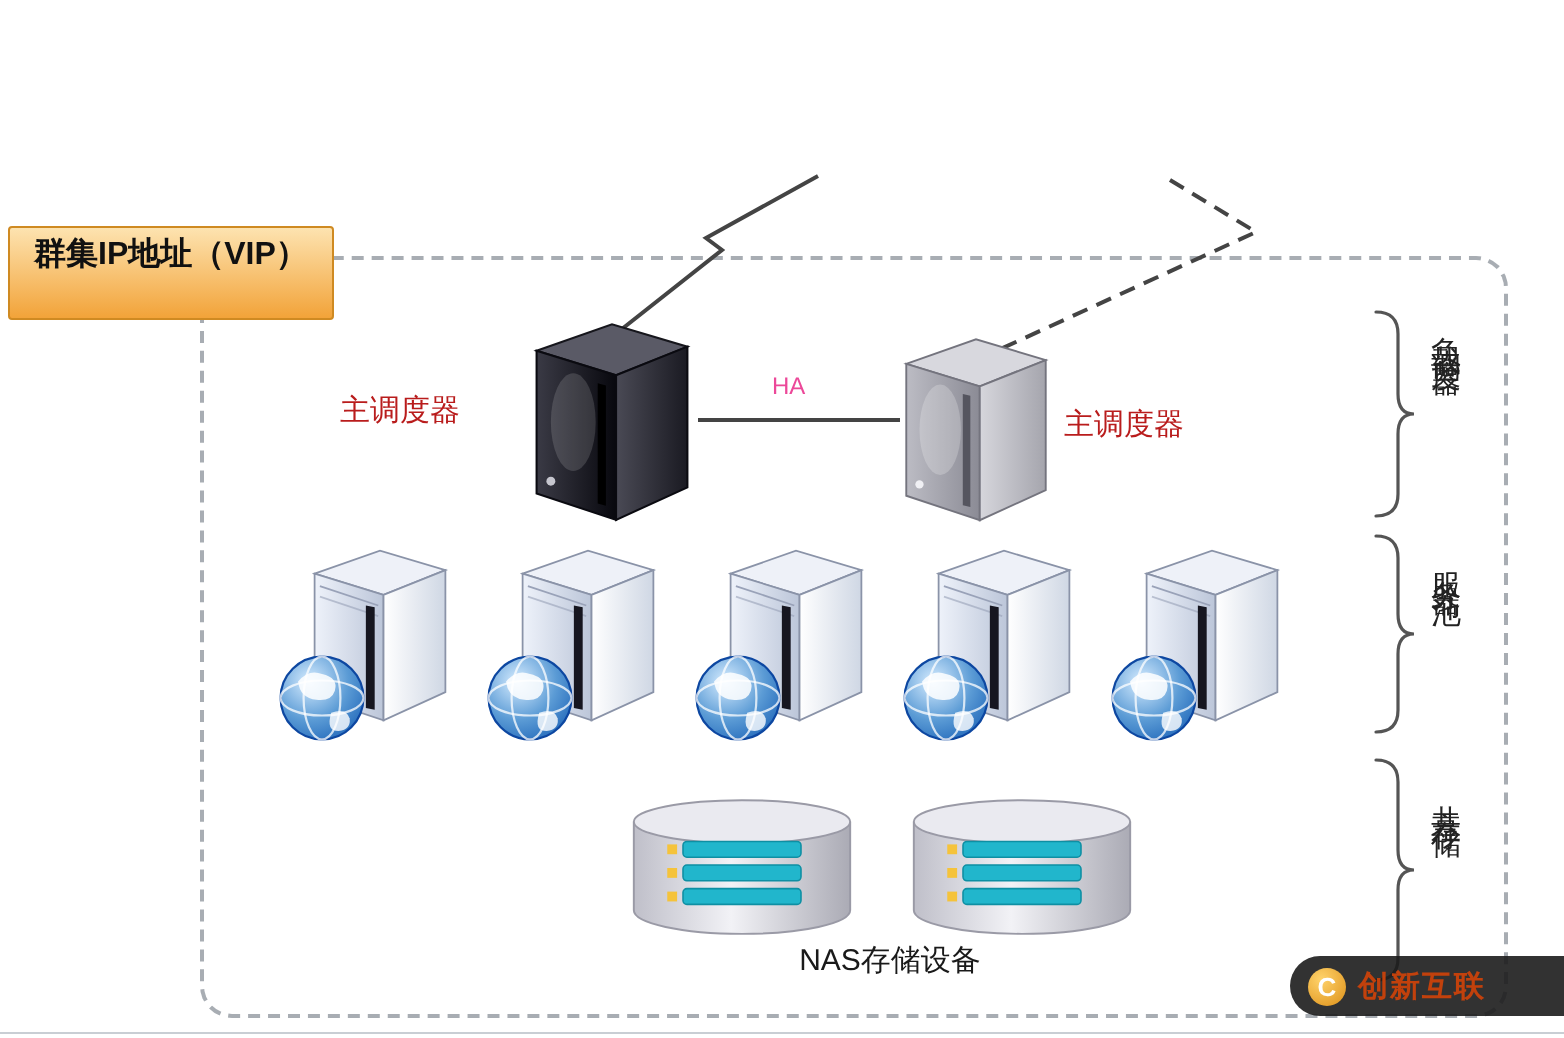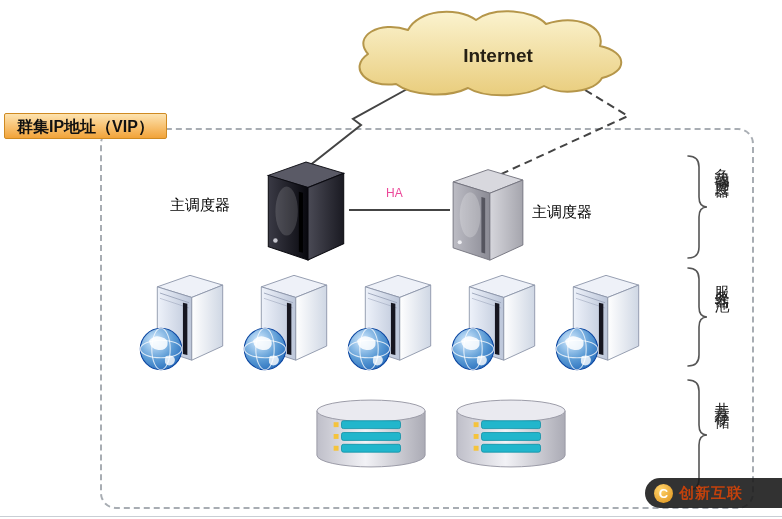--- a/index.html
+++ b/index.html
@@ -1,26 +1,26 @@
 <!DOCTYPE html>
 <html><head>
 <meta charset="utf-8">
 <style>
   html,body{margin:0;padding:0;background:#fff;}
   #canvas{
     position:relative;width:782px;height:519px;background:#ffffff;
     font-family:"Liberation Sans","DejaVu Sans",sans-serif;overflow:hidden;
   }
-  .lbl{position:absolute;font-size:15px;color:#000000;white-space:nowrap;}
+  .lbl{position:absolute;font-size:15px;color:#b91c1c;white-space:nowrap;}
   .dashed-box{
     position:absolute;left:100px;top:128px;width:650px;height:377px;
     border:2px dashed #a8adb3;border-radius:16px;
   }
   .vip-label{
-    position:absolute;left:4px;top:113px;padding:3px 12px 0;
+    position:absolute;left:4px;top:113px;padding:3px 12px 21px;
     background:linear-gradient(#fde3b0,#f2a339);
     border:1px solid #cf8a22;border-radius:2px;
     font-size:16px;font-weight:bold;color:#111;white-space:nowrap;
   }
   .cloud{position:absolute;left:338px;top:4px;width:320px;height:100px;}
   .cloud svg{width:100%;height:100%;display:block;}
   .cloud text{font-family:"Liberation Sans","DejaVu Sans",sans-serif;font-weight:bold;font-size:19px;fill:#262014;}
   .overlay{position:absolute;left:0;top:0;width:782px;height:519px;pointer-events:none;}
   .tower-wrap{position:absolute;}
   .tower-wrap svg{width:100%;height:100%;display:block;}
@@ -146,28 +146,20 @@
   </svg>
 
   <div class="dashed-box"></div>
 
   <svg class="overlay">
     <polyline points="409,88 353,119 361,125 304,170" fill="none" stroke="#444444" stroke-width="2"></polyline>
     <polyline points="585,90 628,116 497,176" fill="none" stroke="#444444" stroke-width="2" stroke-dasharray="8,5"></polyline>
     <line x1="349" y1="210" x2="450" y2="210" stroke="#444444" stroke-width="2"></line>
   </svg>
 
-  <div class="cloud">
-    <svg viewBox="0 0 320 100">
-      <path d="M58,80 C28,84 10,64 30,50 C14,32 42,16 70,26 C80,6 118,2 138,16
-           C156,2 196,6 208,20 C238,10 268,22 262,42 C290,48 290,68 264,74
-           C256,88 224,92 206,82 C186,94 146,94 130,84 C110,94 74,92 58,80 Z" fill="url(#gCloud)" stroke="#b5964a" stroke-width="2" stroke-linejoin="round"></path>
-      <text x="160" y="58" text-anchor="middle">Internet</text>
-    </svg>
-  </div>
 
   <div class="vip-label">群集IP地址（VIP）</div>
 
   <div class="tower-wrap" style="left:262px;top:156px;width:88px;height:106px">
     <svg viewBox="0 0 86 104">
         <use href="#sym-tower-black"></use>
       </svg>
   </div>
   <div class="lbl" style="left:170px;top:196px">主调度器</div>
 
@@ -224,20 +216,21 @@
   <div class="nas" style="left:312px;top:397px">
     <svg viewBox="0 0 120 75">
         <use href="#sym-cylinder"></use>
       </svg>
   </div>
   <div class="nas" style="left:452px;top:397px">
     <svg viewBox="0 0 120 75">
         <use href="#sym-cylinder"></use>
       </svg>
   </div>
+  <div class="nas-label">NAS存储设备</div>
 
   <svg class="bracket" style="top:154px;height:106px" viewBox="0 0 24 106">
     <path d="M2,2 Q13,2 13,13 L13,43 Q13,53 21,53 Q13,53 13,63 L13,93 Q13,104 2,104" fill="none" stroke="#555" stroke-width="1.6" stroke-linecap="round"></path>
   </svg>
   <div class="vlabel" style="top:156px">负载调度器</div>
 
   <svg class="bracket" style="top:266px;height:102px" viewBox="0 0 24 102">
     <path d="M2,2 Q13,2 13,13 L13,41 Q13,51 21,51 Q13,51 13,61 L13,89 Q13,100 2,100" fill="none" stroke="#555" stroke-width="1.6" stroke-linecap="round"></path>
   </svg>
   <div class="vlabel" style="top:274px">服务器池</div>

